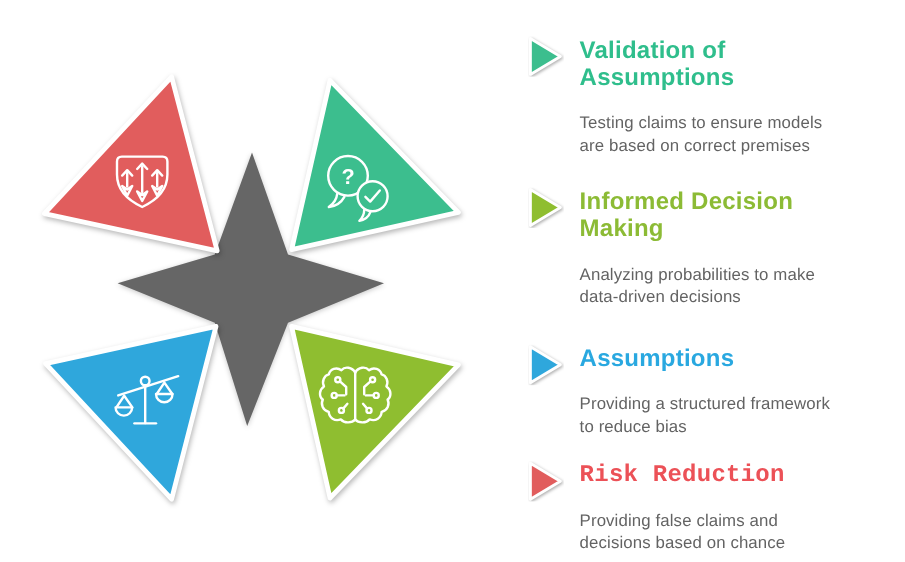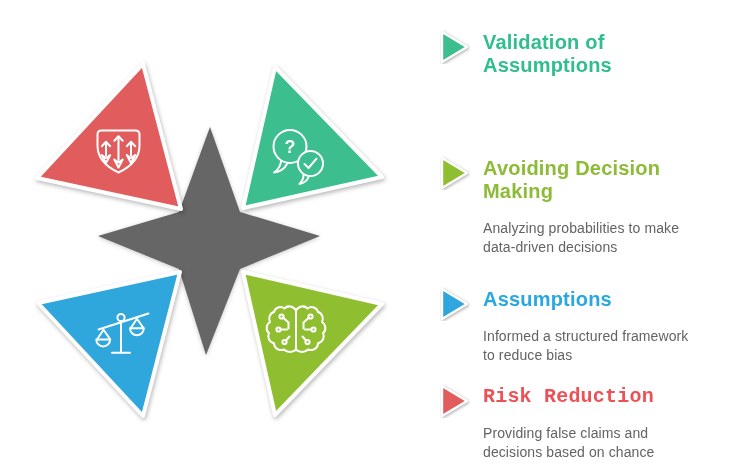--- a/index.html
+++ b/index.html
@@ -99,42 +99,44 @@
     </g>
   </svg>
 
   <div class="legend-row" style="top:29px">
     <svg class="marker" width="30" height="34" viewBox="0 0 30 34">
       <polygon class="mk" points="2,2 2,32 27,17" fill="#3CBE8E"></polygon>
     </svg>
     <div class="ltxt">
       <div class="ltitle" style="color: rgb(47, 190, 140);">Validation of
 Assumptions</div>
+      <div class="ldesc">Testing claims to ensure models
+are based on correct premises</div>
     </div>
   </div>
 
   <div class="legend-row" style="top:155px">
     <svg class="marker" width="30" height="34" viewBox="0 0 30 34">
       <polygon class="mk" points="2,2 2,32 27,17" fill="#8FBE30"></polygon>
     </svg>
     <div class="ltxt">
-      <div class="ltitle" style="color: rgb(140, 187, 53);">Avoiding Decision
+      <div class="ltitle" style="color: rgb(140, 187, 53);">Informed Decision
 Making</div>
       <div class="ldesc">Analyzing probabilities to make
 data-driven decisions</div>
     </div>
   </div>
 
   <div class="legend-row" style="top:286px">
     <svg class="marker" width="30" height="34" viewBox="0 0 30 34">
       <polygon class="mk" points="2,2 2,32 27,17" fill="#2FA7DC"></polygon>
     </svg>
     <div class="ltxt">
       <div class="ltitle" style="color: rgb(41, 168, 224);">Assumptions</div>
-      <div class="ldesc">Informed a structured framework
+      <div class="ldesc">Providing a structured framework
 to reduce bias</div>
     </div>
   </div>
 
   <div class="legend-row" style="top:383px">
     <svg class="marker" width="30" height="34" viewBox="0 0 30 34">
       <polygon class="mk" points="2,2 2,32 27,17" fill="#E15D5D"></polygon>
     </svg>
     <div class="ltxt">
       <div class="ltitle" style="color: rgb(236, 81, 87); font-family: Liberation Mono, monospace;">Risk Reduction</div>

